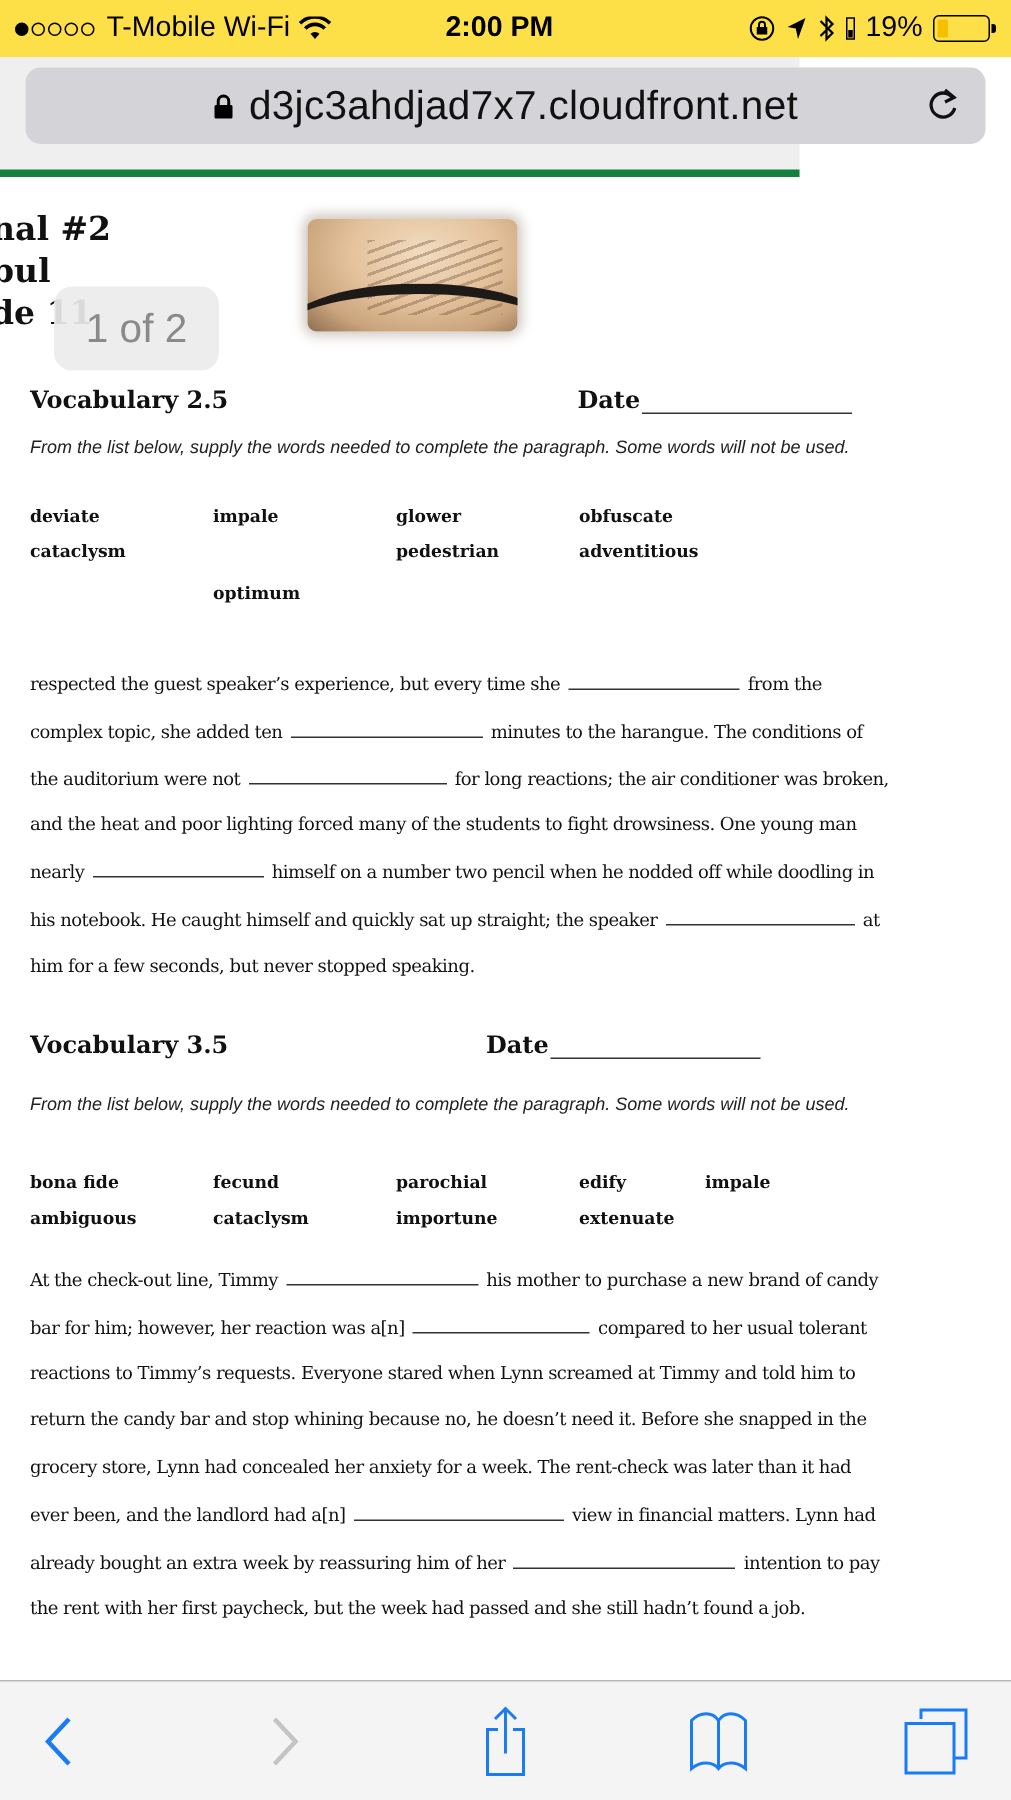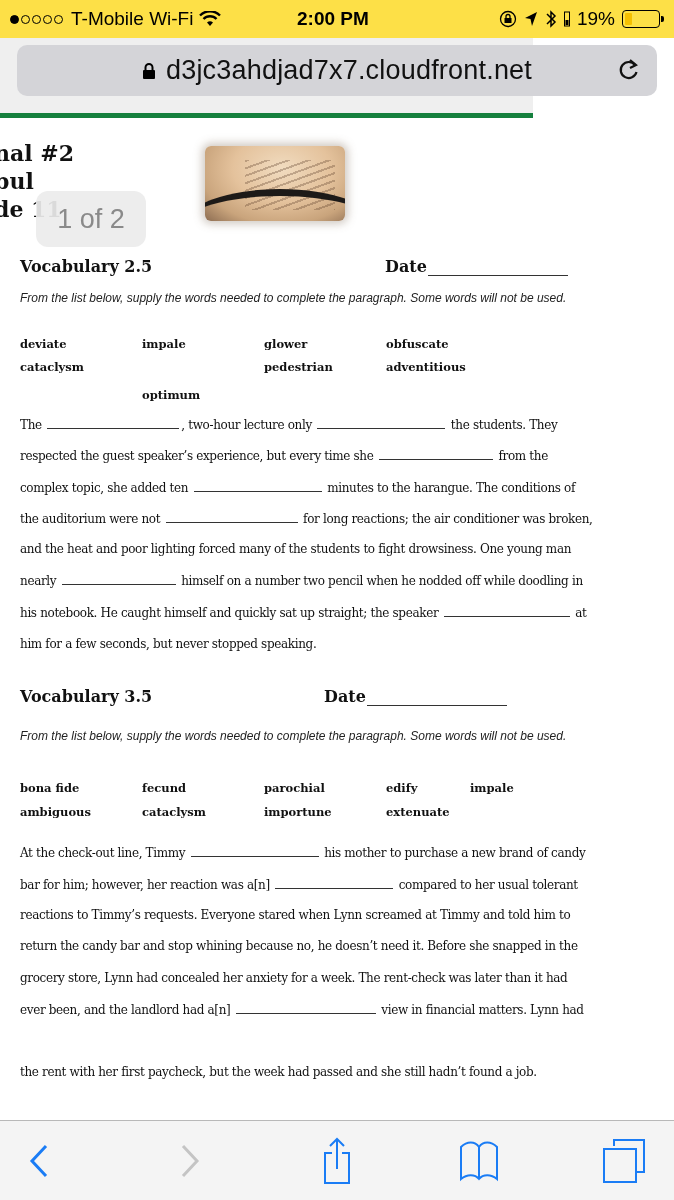--- a/index.html
+++ b/index.html
@@ -132,23 +132,20 @@
 
     <div class="word" style="left:0;top:82px;">deviate</div>
     <div class="word" style="left:122px;top:82px;">impale</div>
     <div class="word" style="left:244px;top:82px;">glower</div>
     <div class="word" style="left:366px;top:82px;">obfuscate</div>
     <div class="word" style="left:0;top:105px;">cataclysm</div>
     <div class="word" style="left:122px;top:105px;margin-top:28px;">optimum</div>
     <div class="word" style="left:244px;top:105px;">pedestrian</div>
     <div class="word" style="left:366px;top:105px;">adventitious</div>
 
-    <div class="para-line" style="top:162px;">
-      <span>The </span><span class="blank" style="width:132px;"></span><span>, two-hour lecture only </span><span class="blank" style="width:128px;"></span><span> the students. They</span>
-    </div>
     <div class="para-line" style="top:193px;">
       <span>respected the guest speaker’s experience, but every time she </span><span class="blank" style="width:114px;"></span><span> from the</span>
     </div>
     <div class="para-line" style="top:225px;">
       <span>complex topic, she added ten </span><span class="blank" style="width:128px;"></span><span> minutes to the harangue.  The conditions of</span>
     </div>
     <div class="para-line" style="top:256px;">
       <span>the auditorium were not </span><span class="blank" style="width:132px;"></span><span> for long reactions; the air conditioner was broken,</span>
     </div>
     <div class="para-line" style="top:287px;">
@@ -192,20 +189,23 @@
     </div>
     <div class="para-line" style="top:252px;">
       <span>return the candy bar and stop whining because no, he doesn’t need it. Before she snapped in the</span>
     </div>
     <div class="para-line" style="top:315px;">
       <span>ever been, and the landlord had a[n] </span><span class="blank" style="width:140px;"></span><span> view in financial matters. Lynn had</span>
     </div>
     <div class="para-line" style="top:284px;">
       <span>grocery store, Lynn had concealed her anxiety for a week. The rent-check was later than it had</span>
     </div>
+    <div class="para-line" style="top:347px;">
+      <span>already bought an extra week by reassuring him of her </span><span class="blank" style="width:148px;"></span><span> intention to pay</span>
+    </div>
     <div class="para-line" style="top:378px;">
       <span>the rent with her first paycheck, but the week had passed and she still hadn’t found a job.</span>
     </div>
   </div>
 </div>
 
 <div class="toolbar">
   <div class="tb-btn" style="left:9px;">
     <svg width="20" height="34" viewBox="0 0 20 34">
       <path d="M17 2 L3 17 L17 32" stroke="#1a7cf5" stroke-width="3" fill="none"></path>

